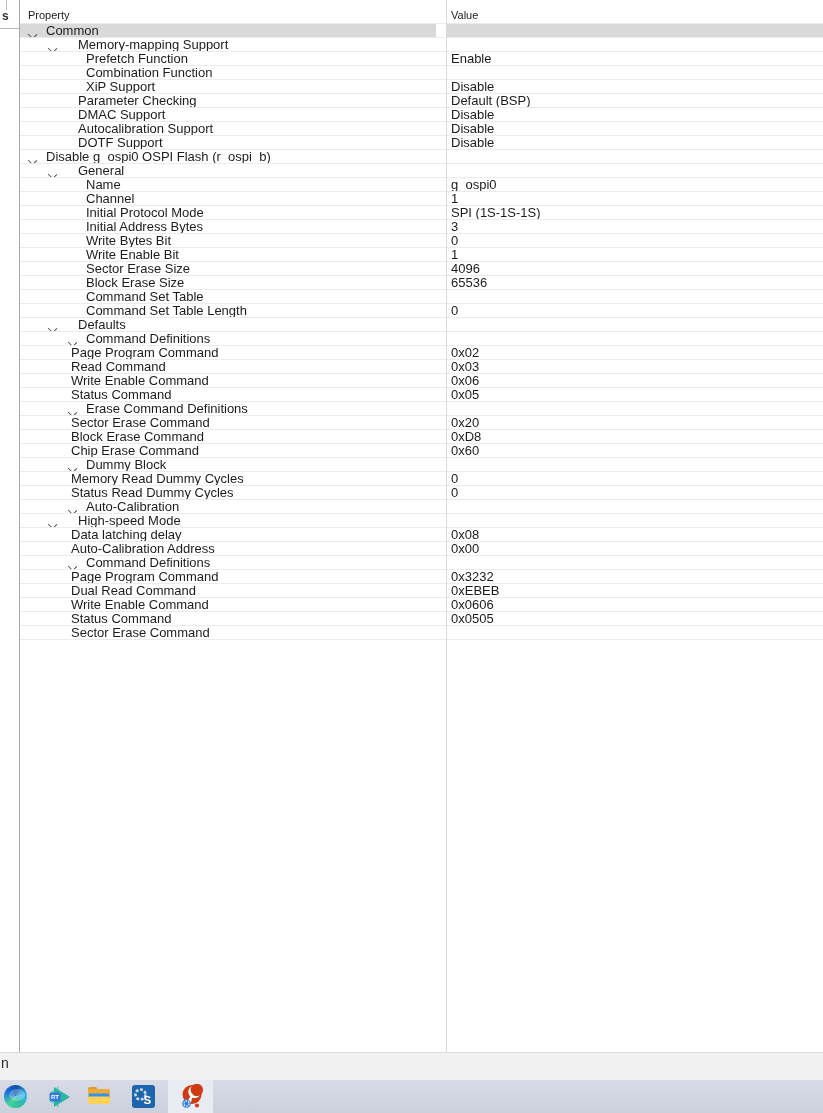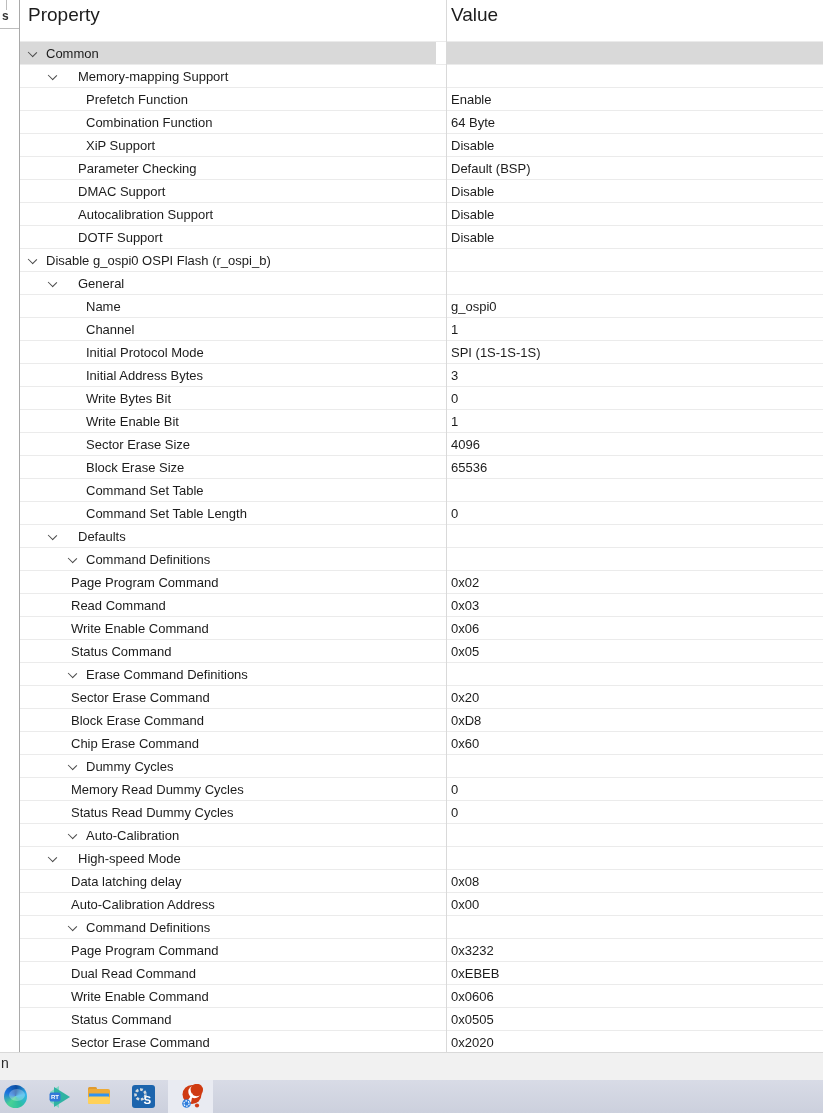--- a/index.html
+++ b/index.html
@@ -19,25 +19,25 @@
   
   .tab-stub{position:absolute;left:0;top:0;width:19px;height:29px;background:#fff;border-bottom:1px solid #bdbdbd}
   .tab-stub::before{content:"";position:absolute;left:6px;top:0;width:1px;height:10px;background:#bdbdbd}
   .tab-stub .frag{position:absolute;left:2px;top:9px;font-size:12px;font-weight:bold;color:#333}
 
   
   .panel{position:absolute;left:19px;top:0;width:804px;height:1052px;background:#fff}
   .panel::before{content:"";position:absolute;left:0;top:0;bottom:0;width:1px;background:var(--panel-border);z-index:5}
   .panel::after{content:"";position:absolute;left:427px;top:0;bottom:0;width:1px;background:var(--column-divider);z-index:4}
 
-  .hdr{position:relative;height:42px;border-bottom:1px solid var(--row-border);font-size:19px}
+  .hdr{position:relative;height:24px;border-bottom:1px solid var(--row-border);font-size:11px}
   .hdr .h-prop{position:absolute;left:9px;top:0;line-height:30px}
   .hdr .h-val{position:absolute;left:432px;top:0;line-height:30px}
 
-  .row{position:relative;height:23px;border-bottom:1px solid var(--row-border);font-size:13px}
+  .row{position:relative;height:14px;border-bottom:1px solid var(--row-border);font-size:13px}
   .cell{position:absolute;top:0;bottom:0;display:flex;align-items:center;white-space:nowrap;overflow:hidden}
   .cell.prop{left:0;width:417px}
   .cell.val{left:428px;right:0;padding-left:4px}
   .row.selected .cell.prop,.row.selected .cell.val{background:var(--selection)}
 
   .lvl1{padding-left:27px}.lvl2{padding-left:59px}.lvl3{padding-left:67px}.lvl4{padding-left:52px}
   .chev{position:absolute;top:7px;width:7px;height:7px;border-right:1.5px solid #4a4a4a;border-bottom:1.5px solid #4a4a4a;transform:rotate(45deg) scale(1,.92)}
   .lvl1 .chev{left:10px}.lvl2 .chev{left:30px}.lvl3 .chev{left:50px}
 
   
@@ -81,21 +81,20 @@
       <div class="row">
         <div class="cell prop lvl3">
           <span>Prefetch Function</span>
         </div>
         <div class="cell val">Enable</div>
       </div>
       <div class="row">
         <div class="cell prop lvl3">
           <span>Combination Function</span>
         </div>
-        <div class="cell val">64 Byte</div>
       </div>
       <div class="row">
         <div class="cell prop lvl3">
           <span>XiP Support</span>
         </div>
         <div class="cell val">Disable</div>
       </div>
       <div class="row">
         <div class="cell prop lvl2">
           <span>Parameter Checking</span>
@@ -253,21 +252,21 @@
       </div>
       <div class="row">
         <div class="cell prop lvl4">
           <span>Chip Erase Command</span>
         </div>
         <div class="cell val">0x60</div>
       </div>
       <div class="row">
         <div class="cell prop lvl3">
           <span class="chev"></span>
-          <span>Dummy Cycles</span>
+          <span>Dummy Block</span>
         </div>
         <div class="cell val"></div>
       </div>
       <div class="row">
         <div class="cell prop lvl4">
           <span>Memory Read Dummy Cycles</span>
         </div>
         <div class="cell val">0</div>
       </div>
       <div class="row">
@@ -330,21 +329,20 @@
       <div class="row">
         <div class="cell prop lvl4">
           <span>Status Command</span>
         </div>
         <div class="cell val">0x0505</div>
       </div>
       <div class="row">
         <div class="cell prop lvl4">
           <span>Sector Erase Command</span>
         </div>
-        <div class="cell val">0x2020</div>
       </div>
     </div>
 </div>
 
 <div class="status-strip">
   <span class="frag">n</span>
 </div>
 
 <div class="taskbar">
   <div class="tb-active"></div>

